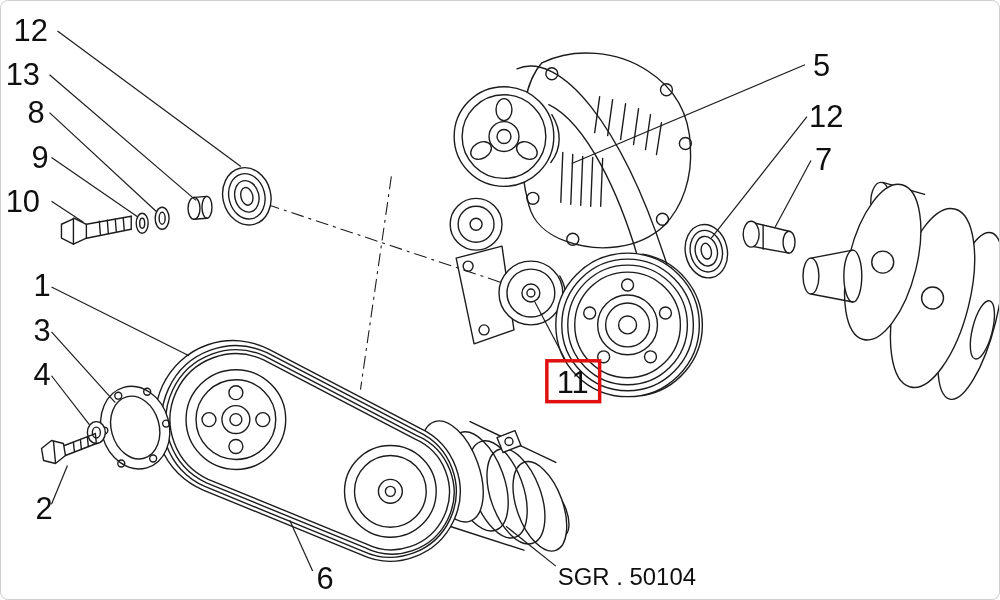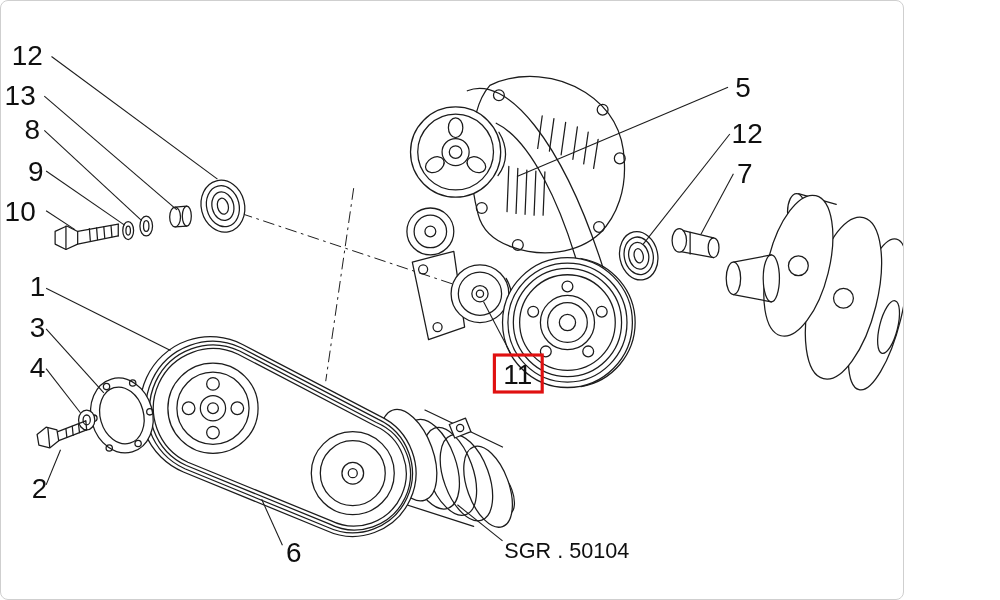--- a/index.html
+++ b/index.html
@@ -1,17 +1,17 @@
 <!DOCTYPE html>
 <html><head>
 <meta charset="utf-8">
 <style>
   *{margin:0;padding:0;box-sizing:border-box}
   body{background:#ffffff;font-family:"Liberation Sans",sans-serif}
-  .stage{position:relative;width:904px;height:600px;background:#fff;
+  .stage{position:relative;width:1000px;height:600px;background:#fff;
          border:1px solid #cfcfcf;border-radius:8px;overflow:hidden}
   svg{display:block;width:100%;height:100%}
   .ln{fill:none;stroke:#1c1c1c;stroke-width:1.4;stroke-linecap:round;stroke-linejoin:round}
   .fw{fill:#ffffff;stroke:#1c1c1c;stroke-width:1.4;stroke-linejoin:round}
   .lead{fill:none;stroke:#1c1c1c;stroke-width:1.2}
   .dash{fill:none;stroke:#1c1c1c;stroke-width:1.1;stroke-dasharray:13 5 3 5}
   .lbl{font-family:"Liberation Sans",sans-serif;font-size:31px;fill:#0f0f0f}
   .mid{text-anchor:middle}
   .code{font-family:"Liberation Sans",sans-serif;font-size:24px;fill:#0f0f0f}
 </style>

